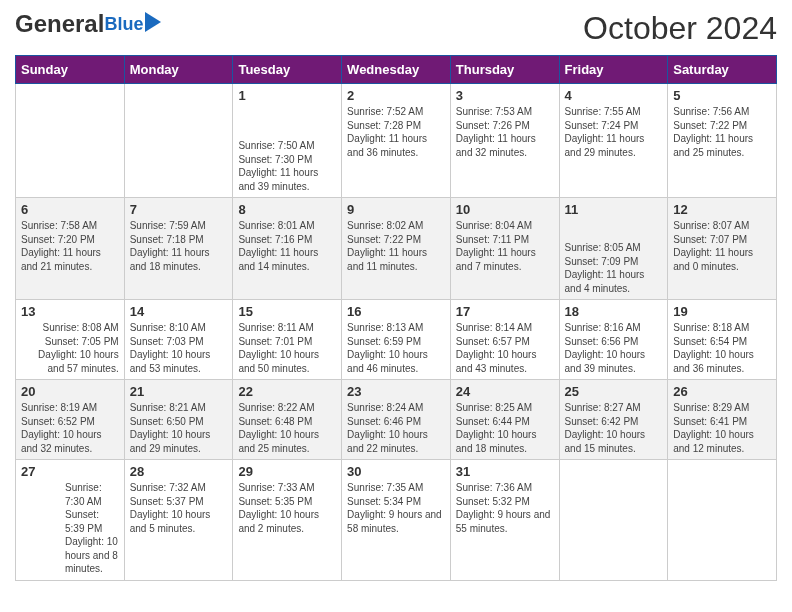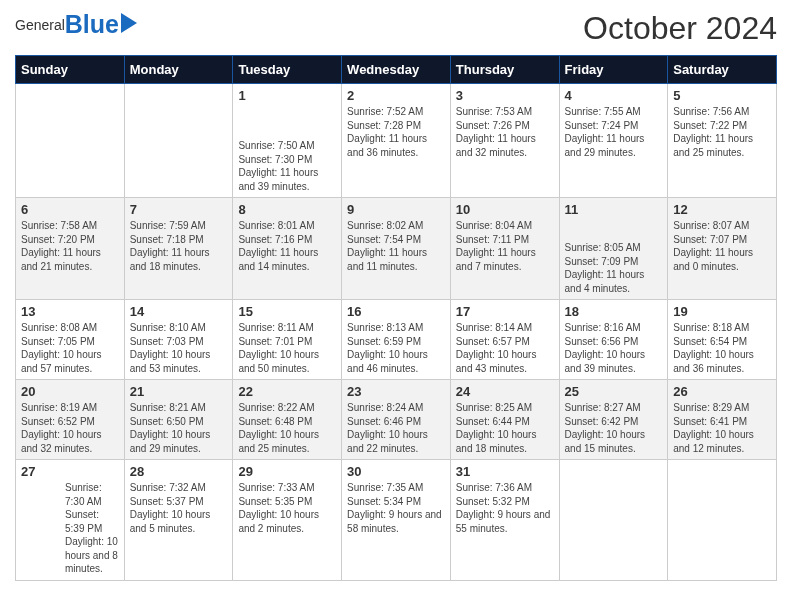--- a/index.html
+++ b/index.html
@@ -19,26 +19,26 @@
     .logo {
       display: flex;
       flex-direction: column;
       align-items: flex-start;
     }
     .logo-text {
       display: flex;
       align-items: center;
     }
     .logo-general {
-      font-size: 14px;
-      font-weight: normal;
+      font-size: 24px;
+      font-weight: bold;
       color: #333;
     }
     .logo-blue {
-      font-size: 25px;
+      font-size: 18px;
       font-weight: bold;
       color: #1a6abf;
     }
     .logo-arrow {
       width: 0;
       height: 0;
       border-top: 10px solid transparent;
       border-bottom: 10px solid transparent;
       border-left: 16px solid #1a6abf;
       margin-left: 2px;
@@ -56,21 +56,21 @@
       font-size: 16px;
       font-weight: normal;
       color: #333;
     }
     table {
       width: 100%;
       border-collapse: collapse;
       table-layout: fixed;
     }
     thead th {
-      background-color: #0f172a;
+      background-color: #701a75;
       color: white;
       text-align: left;
       padding: 6px 5px;
       font-size: 13px;
       border: 1px solid #1a55a0;
     }
     tbody td {
       border: 1px solid #ccc;
       vertical-align: top;
       padding: 4px 5px;
@@ -177,21 +177,21 @@
         </td>
         <td>
           <span class="day-number">8</span>
           <div class="cell-info" style="white-space: pre-line;">Sunrise: 8:01 AM
 Sunset: 7:16 PM
 Daylight: 11 hours and 14 minutes.</div>
         </td>
         <td>
           <span class="day-number">9</span>
           <div class="cell-info" style="white-space: pre-line;">Sunrise: 8:02 AM
-Sunset: 7:54 PM
+Sunset: 7:22 PM
 Daylight: 11 hours and 11 minutes.</div>
         </td>
         <td>
           <span class="day-number">10</span>
           <div class="cell-info" style="white-space: pre-line;">Sunrise: 8:04 AM
 Sunset: 7:11 PM
 Daylight: 11 hours and 7 minutes.</div>
         </td>
         <td>
           <span class="day-number">11</span>
@@ -202,21 +202,21 @@
         <td>
           <span class="day-number">12</span>
           <div class="cell-info" style="white-space: pre-line;">Sunrise: 8:07 AM
 Sunset: 7:07 PM
 Daylight: 11 hours and 0 minutes.</div>
         </td>
       </tr>
       <tr>
         <td>
           <span class="day-number">13</span>
-          <div class="cell-info" style="white-space: pre-line;">Sunrise: 8:08 AM
+          <div class="cell-info" style="white-space: pre-line; text-align: right;">Sunrise: 8:08 AM
 Sunset: 7:05 PM
 Daylight: 10 hours and 57 minutes.</div>
         </td>
         <td>
           <span class="day-number">14</span>
           <div class="cell-info" style="white-space: pre-line;">Sunrise: 8:10 AM
 Sunset: 7:03 PM
 Daylight: 10 hours and 53 minutes.</div>
         </td>
         <td>

